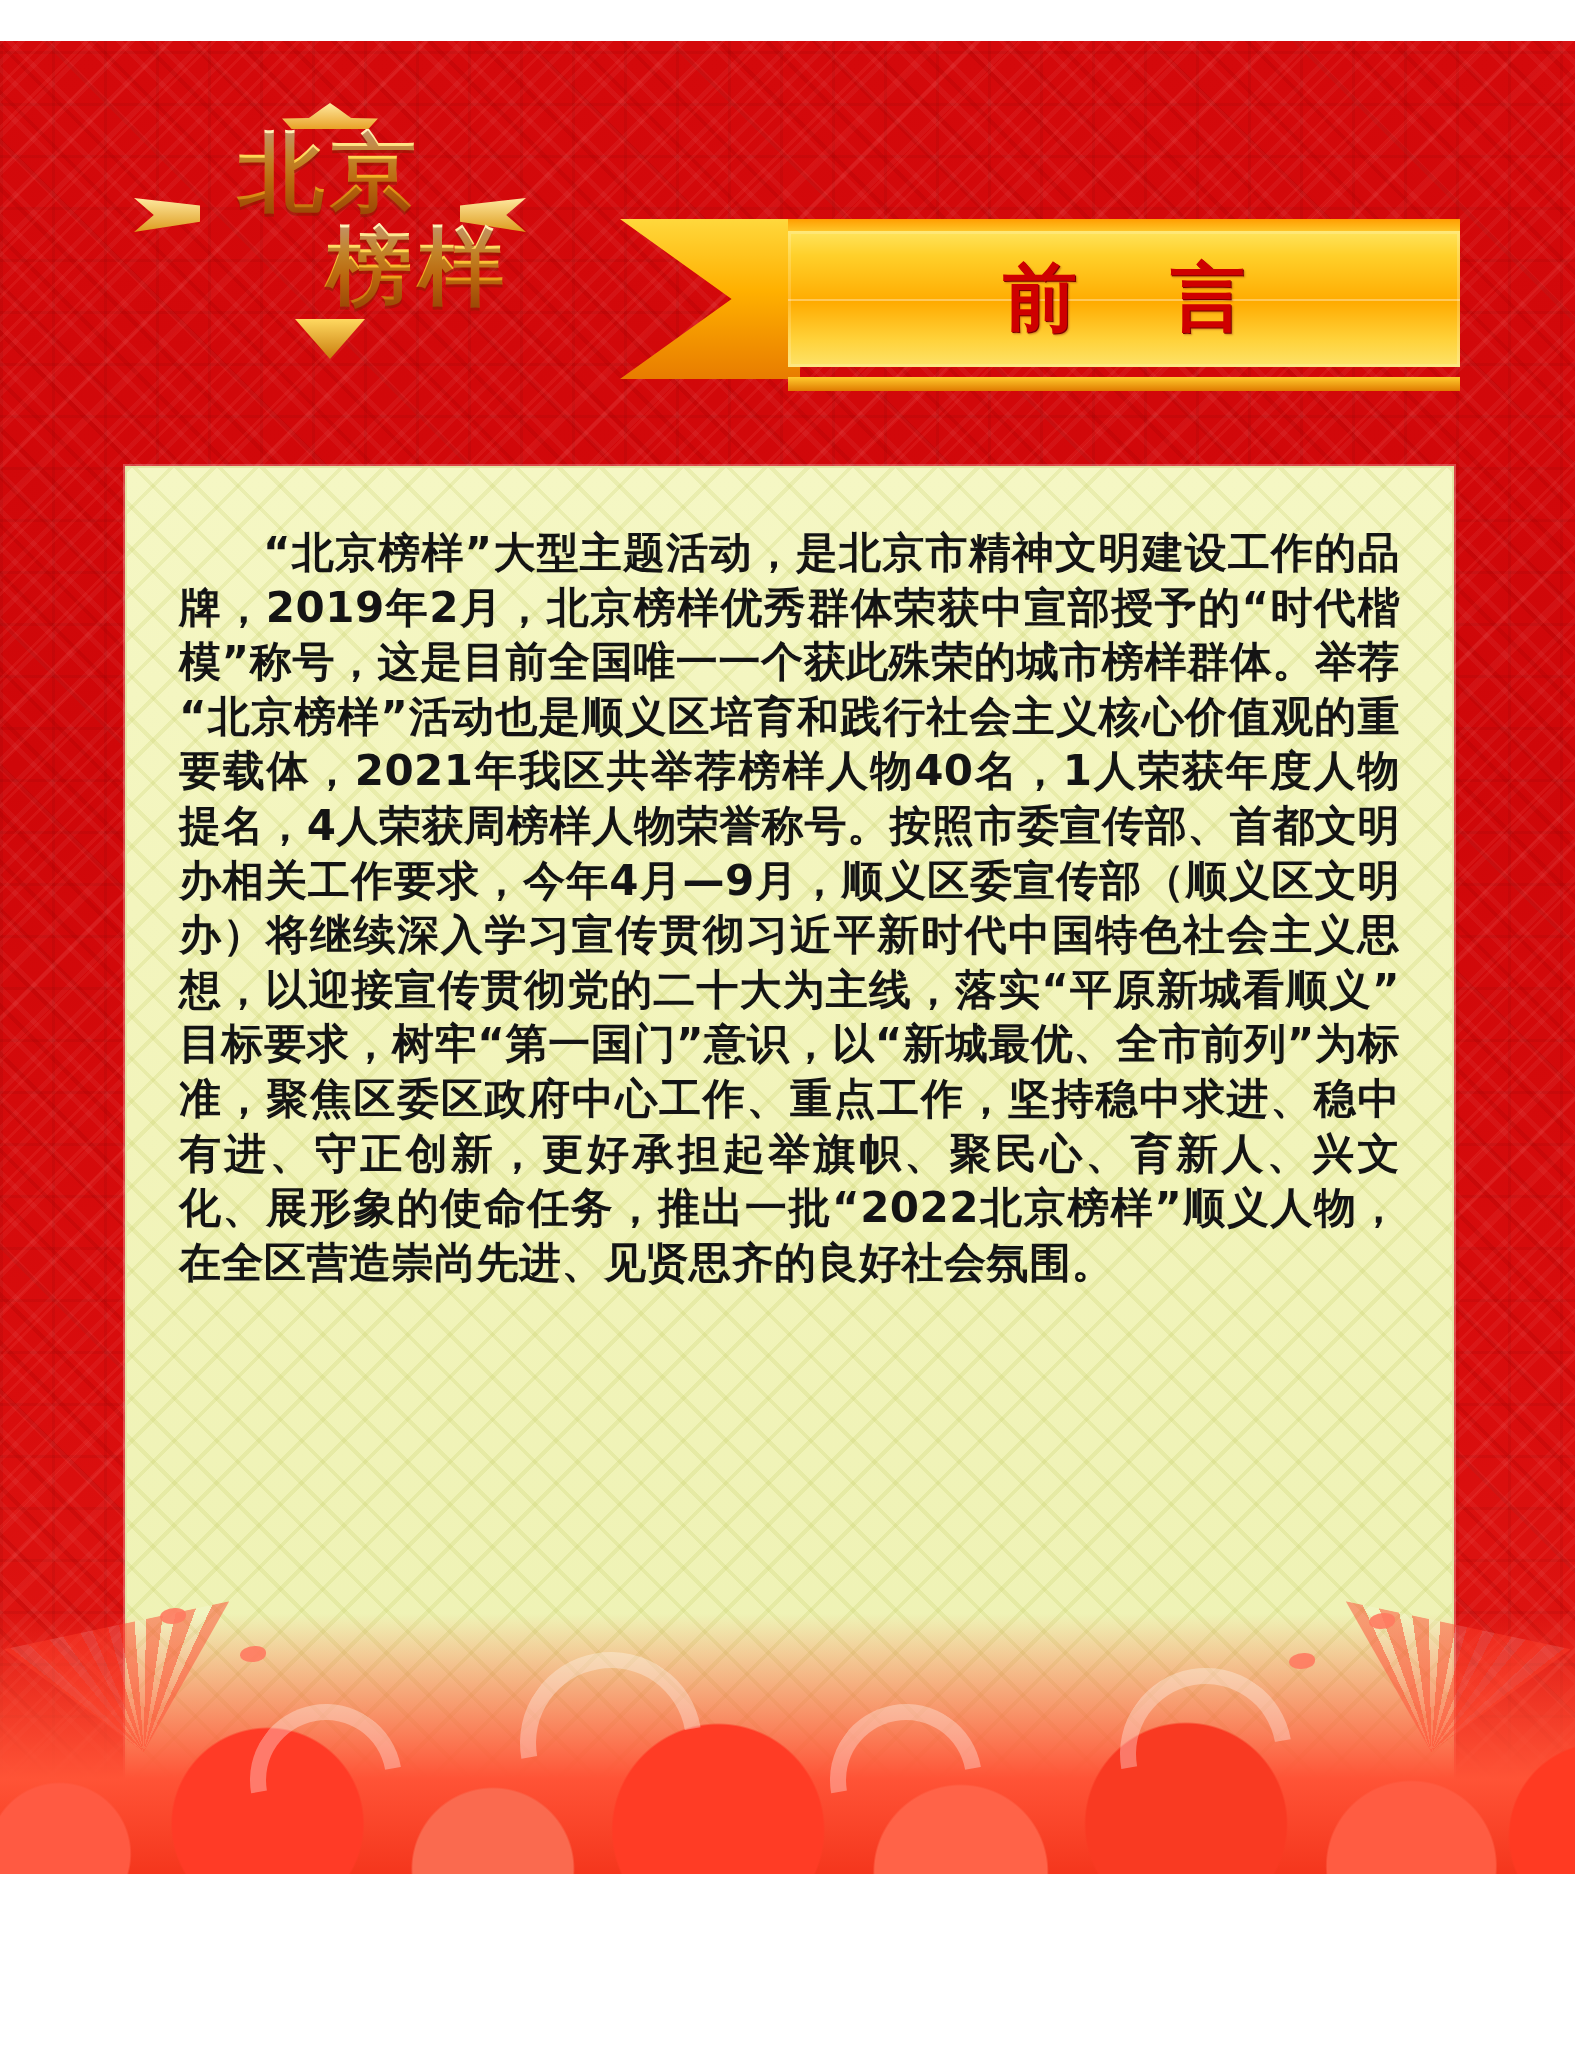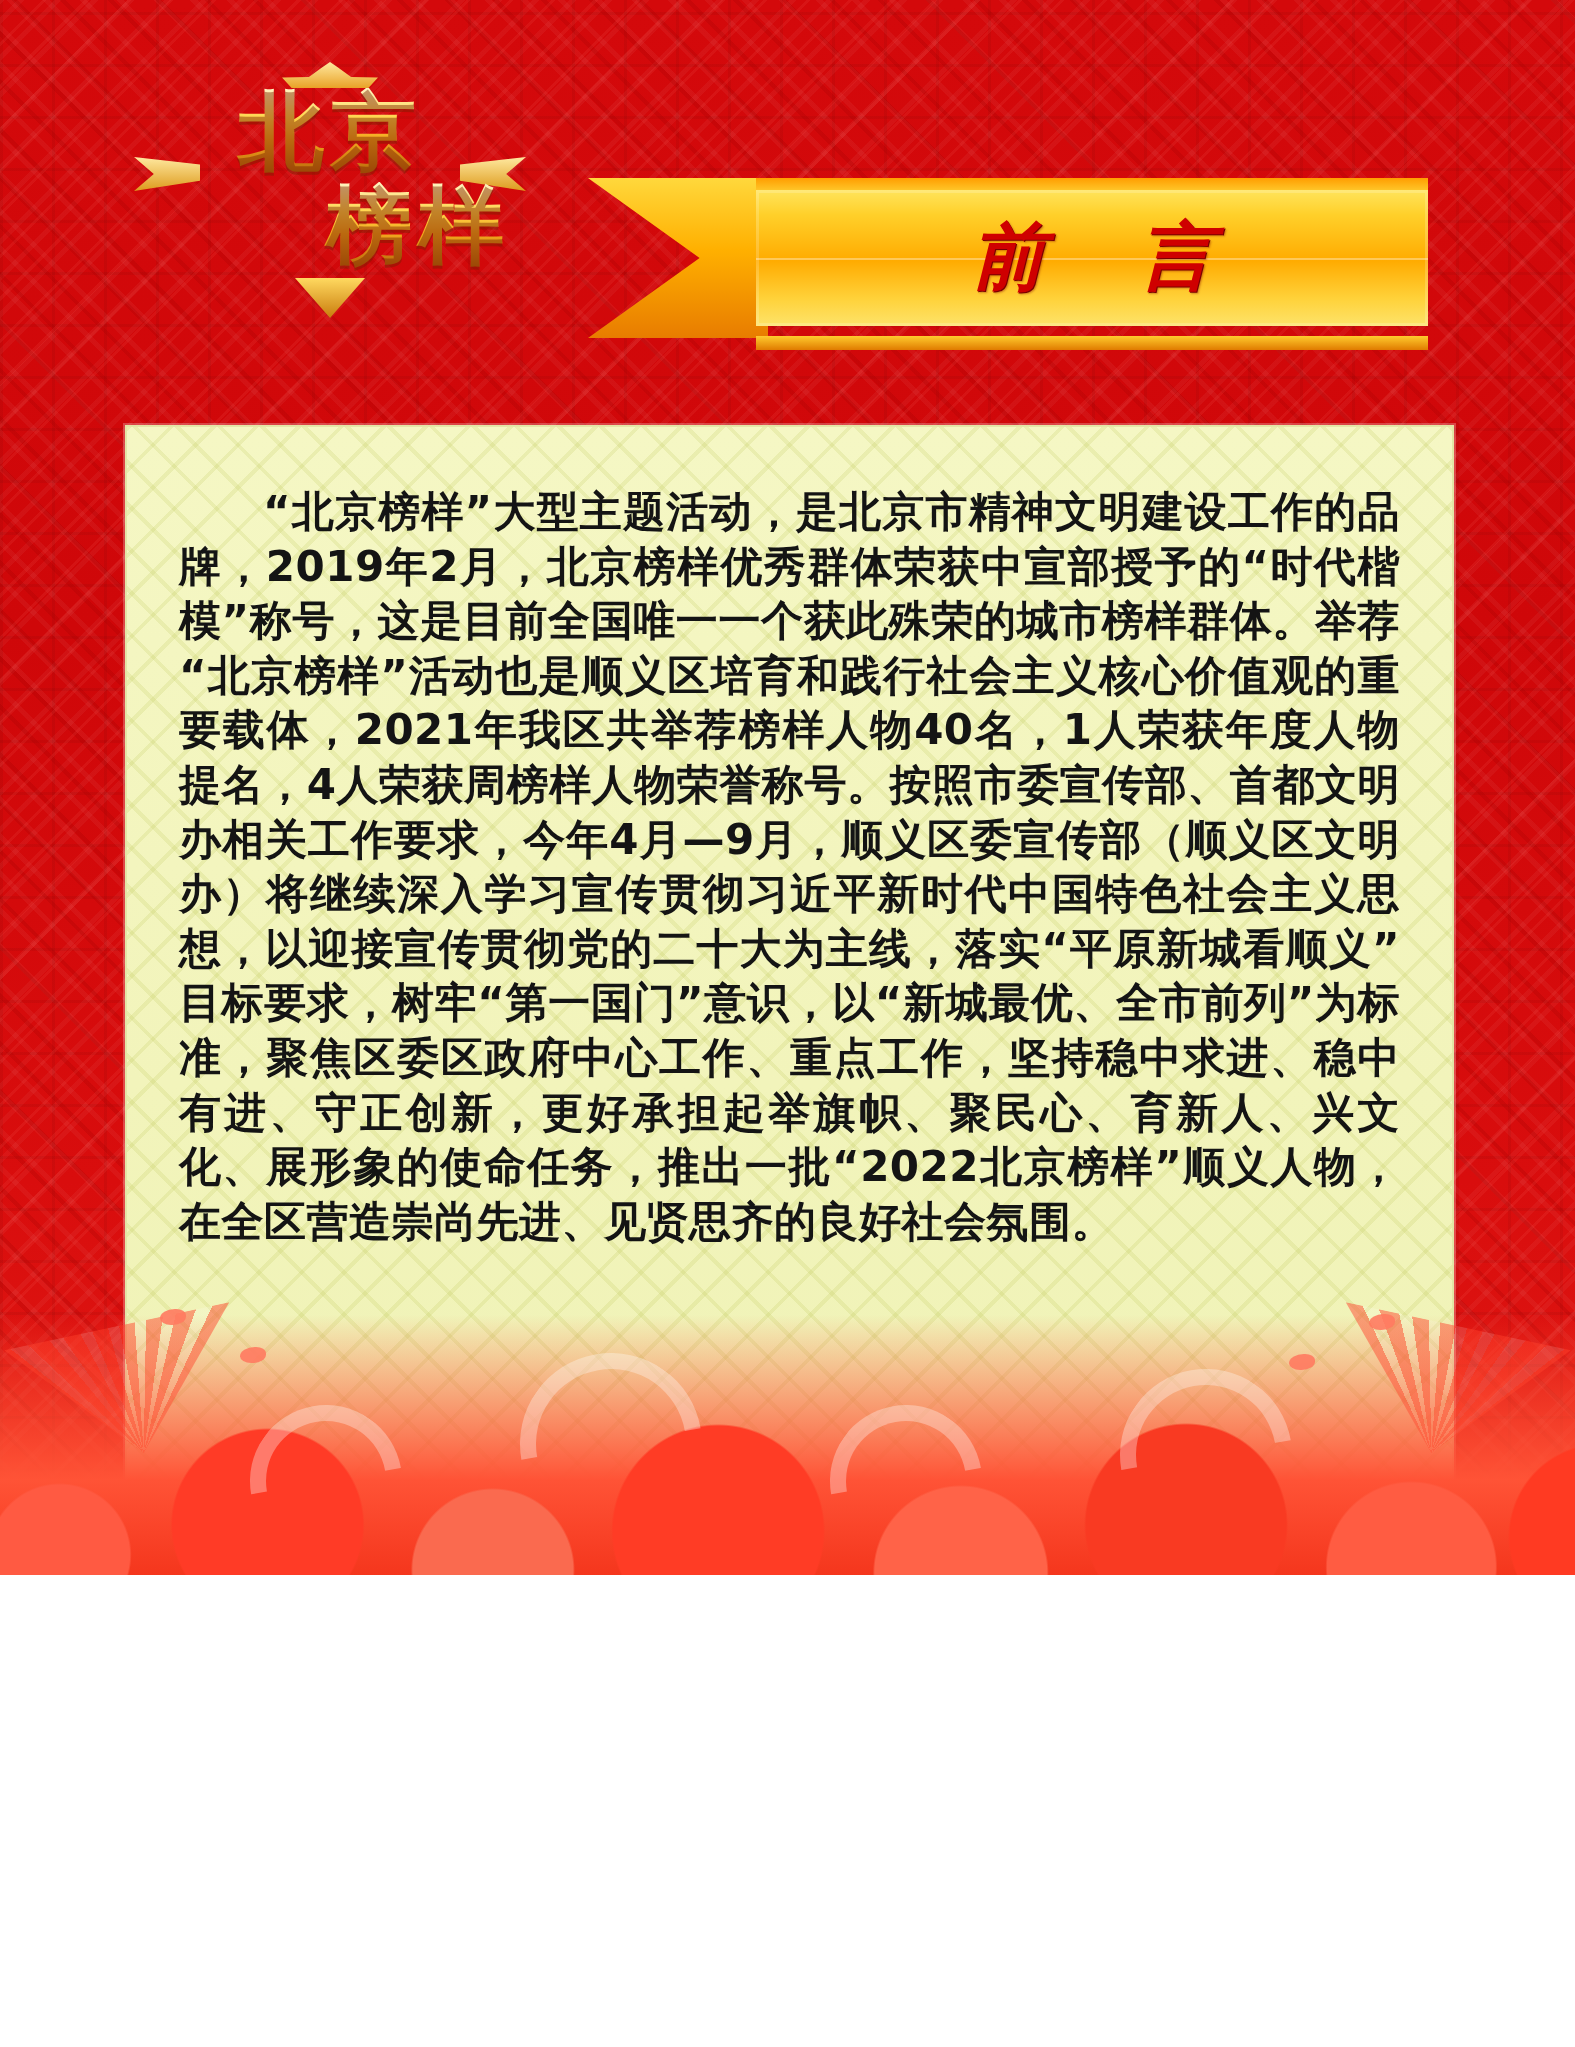--- a/index.html
+++ b/index.html
@@ -7,21 +7,21 @@
     padding: 0;
     background: #ffffff;
   }
   body {
     font-family: "DejaVu Sans", "Liberation Sans", sans-serif;
   }
 
   .poster {
     position: relative;
     width: 1575px;
-    height: 1575px;
+    height: 1833px;
     overflow: hidden;
     background:
       
       repeating-linear-gradient(45deg,
         rgba(255,255,255,0.045) 0px,
         rgba(255,255,255,0.045) 5px,
         rgba(0,0,0,0.0) 5px,
         rgba(0,0,0,0.0) 26px),
       repeating-linear-gradient(-45deg,
         rgba(255,255,255,0.045) 0px,
@@ -32,20 +32,21 @@
         rgba(0,0,0,0.05) 0px,
         rgba(0,0,0,0.05) 3px,
         rgba(0,0,0,0) 3px,
         rgba(0,0,0,0) 52px),
       repeating-linear-gradient(90deg,
         rgba(0,0,0,0.05) 0px,
         rgba(0,0,0,0.05) 3px,
         rgba(0,0,0,0) 3px,
         rgba(0,0,0,0) 52px),
       linear-gradient(180deg, #d4090b 0%, #cf0709 40%, #d90d0d 75%, #e11a14 100%);
+    margin-top: 41px;
   }
 
   
   .bg-pattern {
     position: absolute;
     inset: 0;
     background-image:
       repeating-linear-gradient(135deg,
         rgba(255,120,110,0.10) 0 3px,
         rgba(0,0,0,0) 3px 30px),
@@ -131,25 +132,24 @@
     transform: translateX(-50%);
     width: 70px;
     height: 40px;
     background: linear-gradient(180deg, #ffd960, #c97c0c);
     clip-path: polygon(0 0, 100% 0, 50% 100%);
   }
 
   
   .banner {
     position: absolute;
-    left: 588px;
+    left: 620px;
     top: 178px;
     width: 840px;
     height: 160px;
-    font-style: italic;
   }
   .banner-tail {
     position: absolute;
     left: 0;
     top: 0;
     width: 180px;
     height: 160px;
     background: linear-gradient(180deg, #ffd83c 0%, #ffb000 45%, #e87c00 100%);
     clip-path: polygon(0 0, 100% 0, 100% 100%, 0 100%, 62% 50%);
   }

